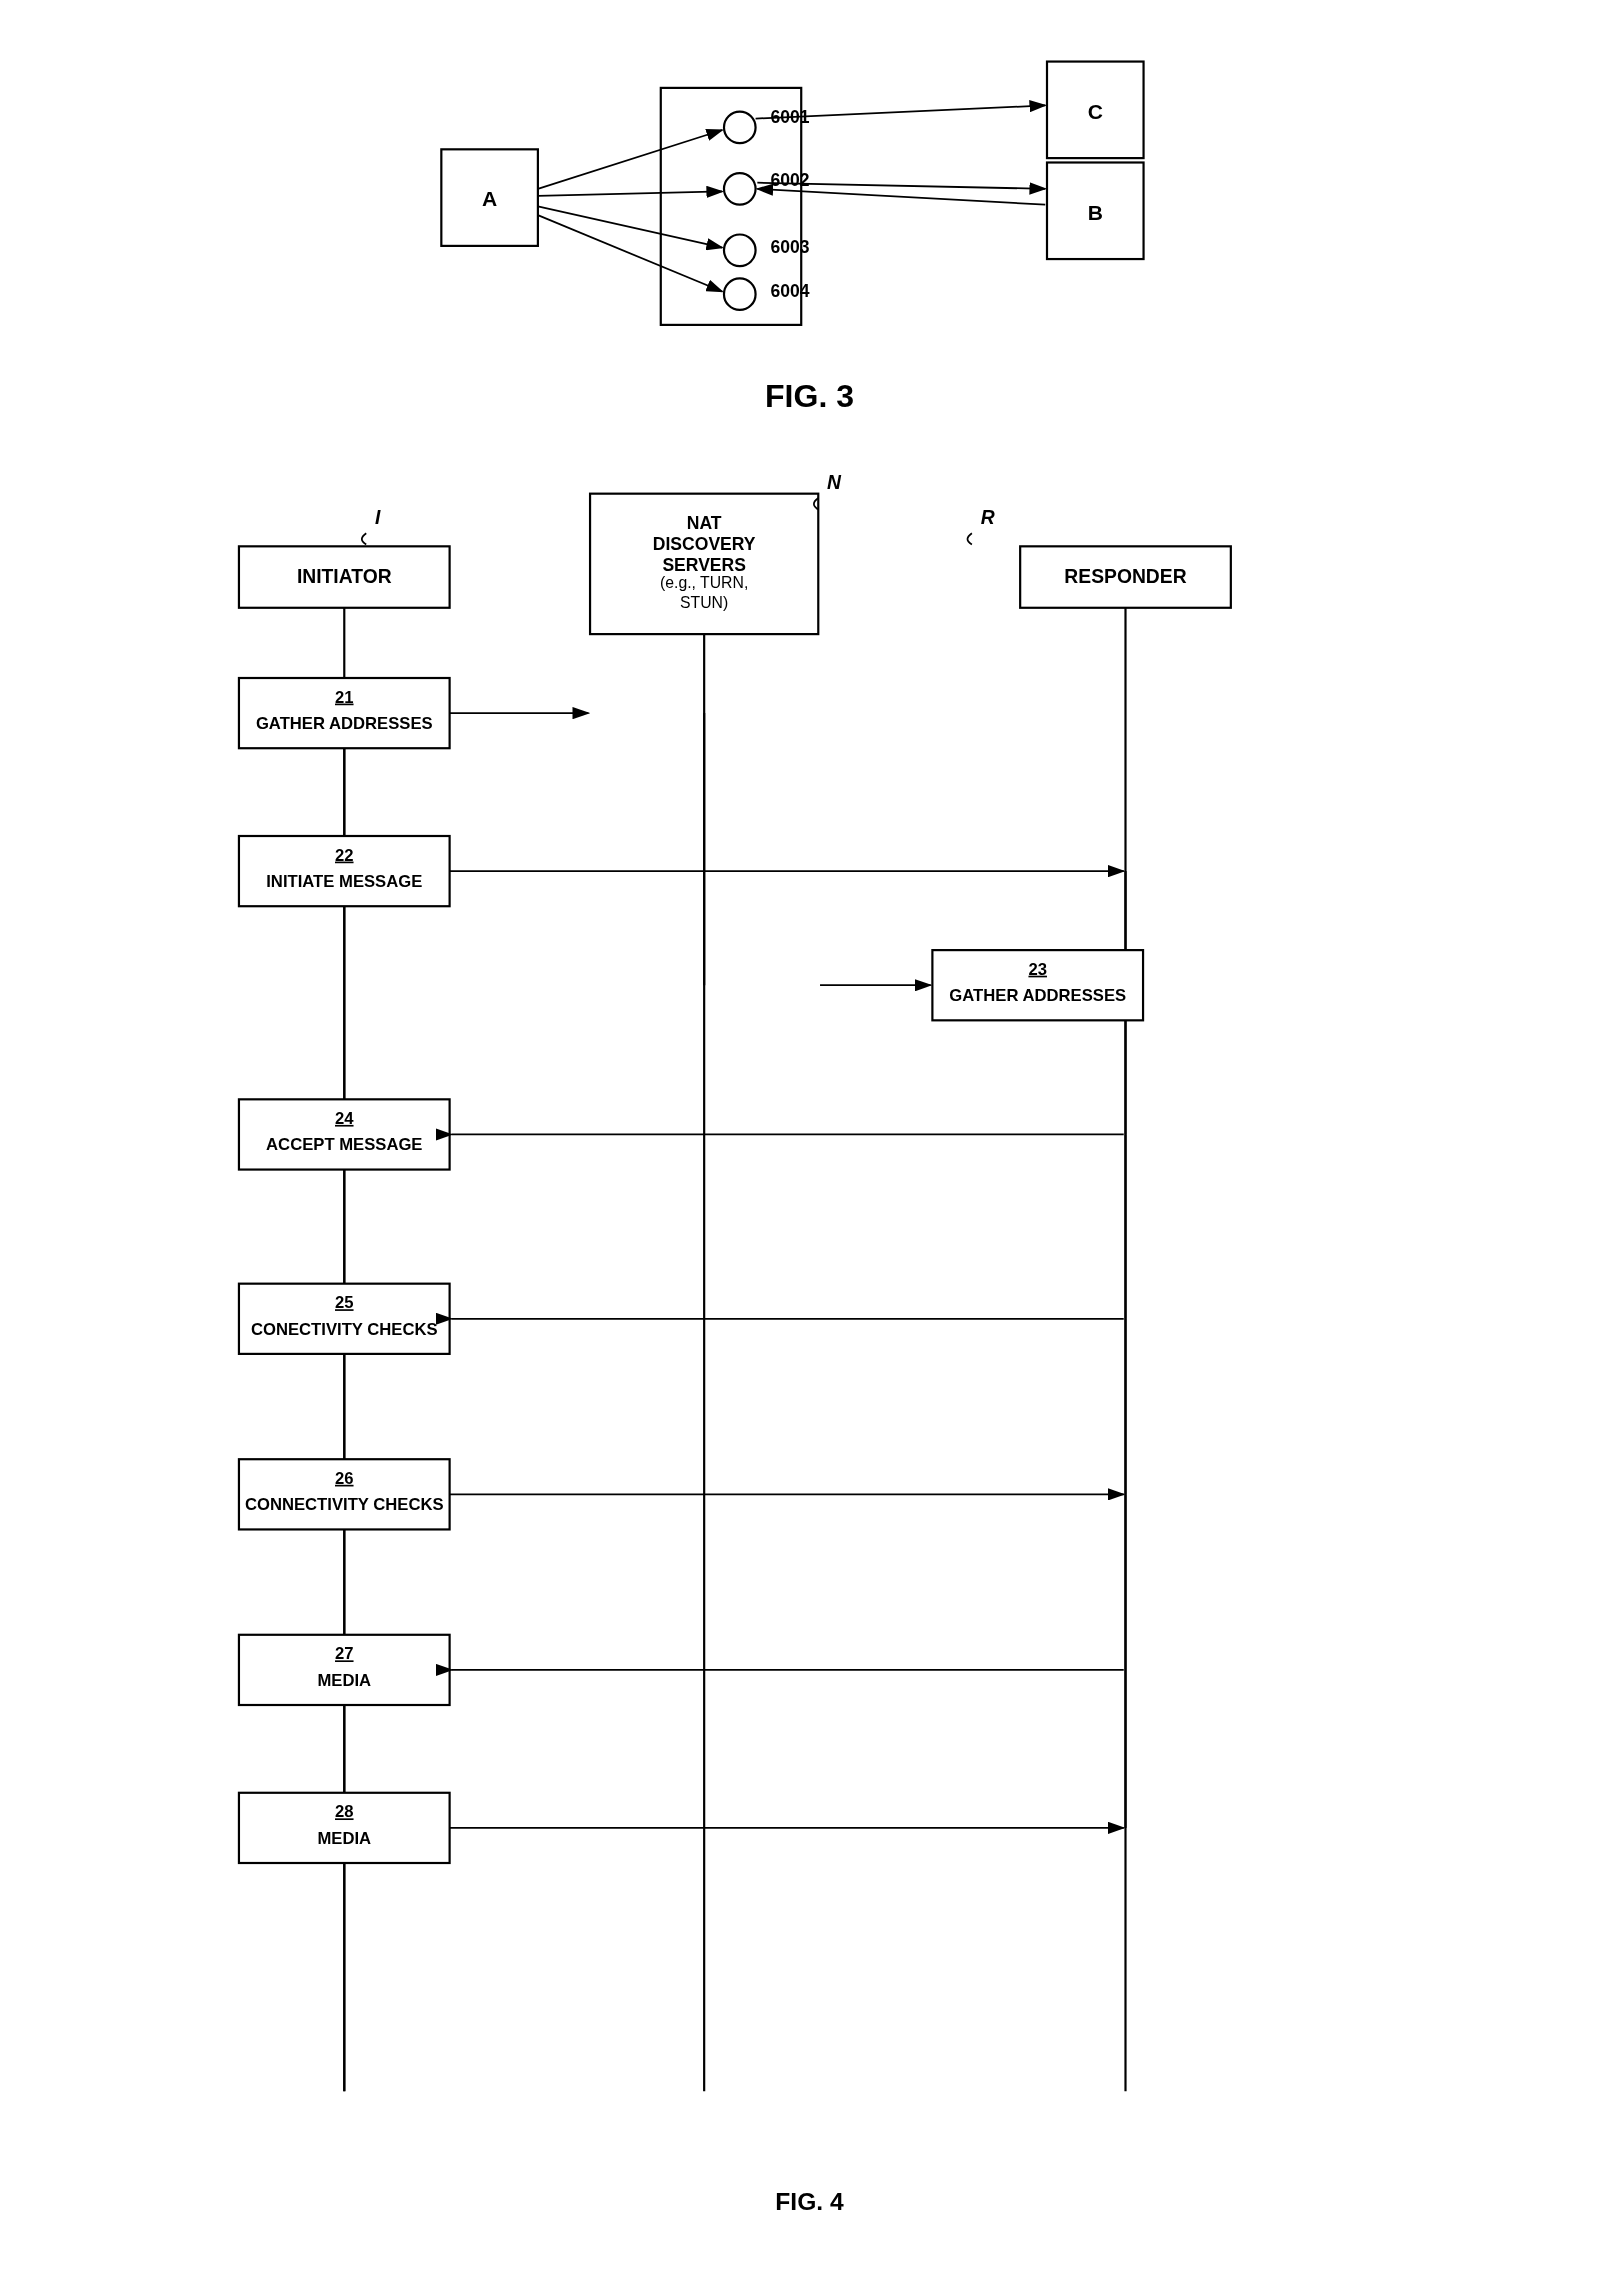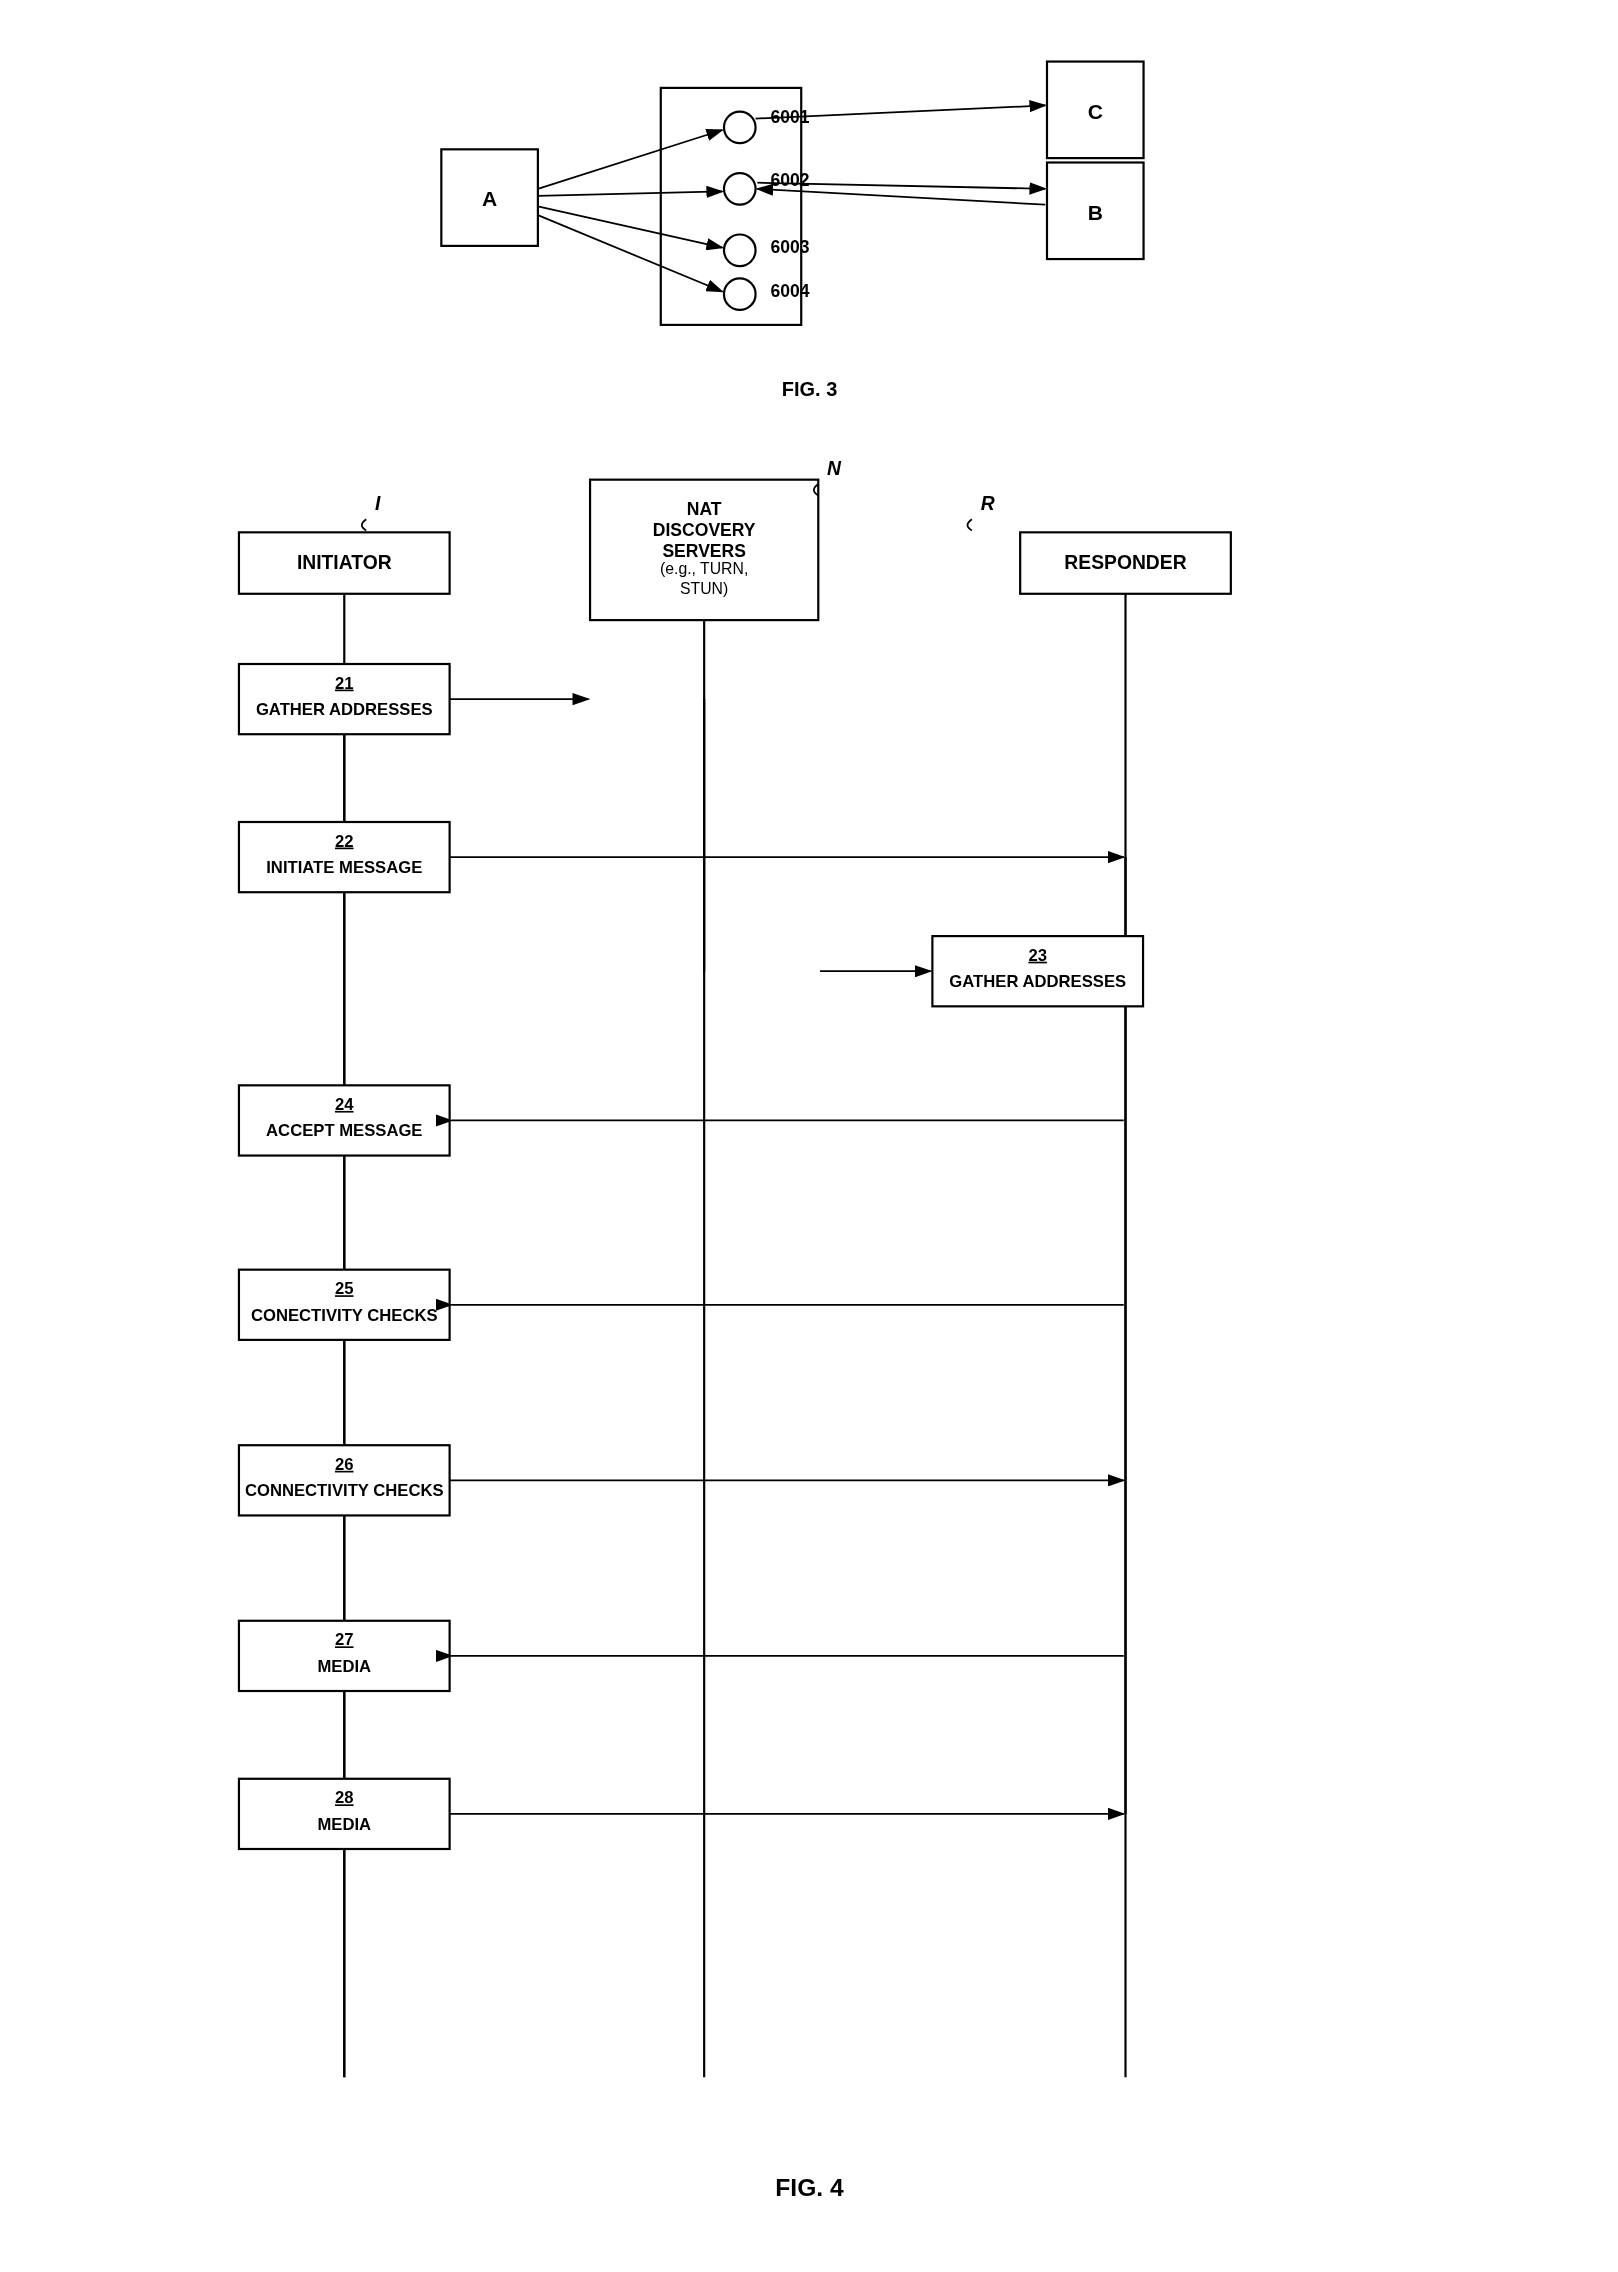--- a/index.html
+++ b/index.html
@@ -23,21 +23,21 @@
 
     
     .fig3-container {
       position: relative;
       width: 790px;
       height: 334px;
       margin-top: 35px;
     }
     .fig3-label {
       text-align: center;
-      font-size: 20px;
+      font-size: 32px;
       font-weight: bold;
       margin-top: 8.8px;
     }
 
     
     .fig4-container {
       position: relative;
       width: 1229px;
       height: 1738px;
       margin-top: 26px;

